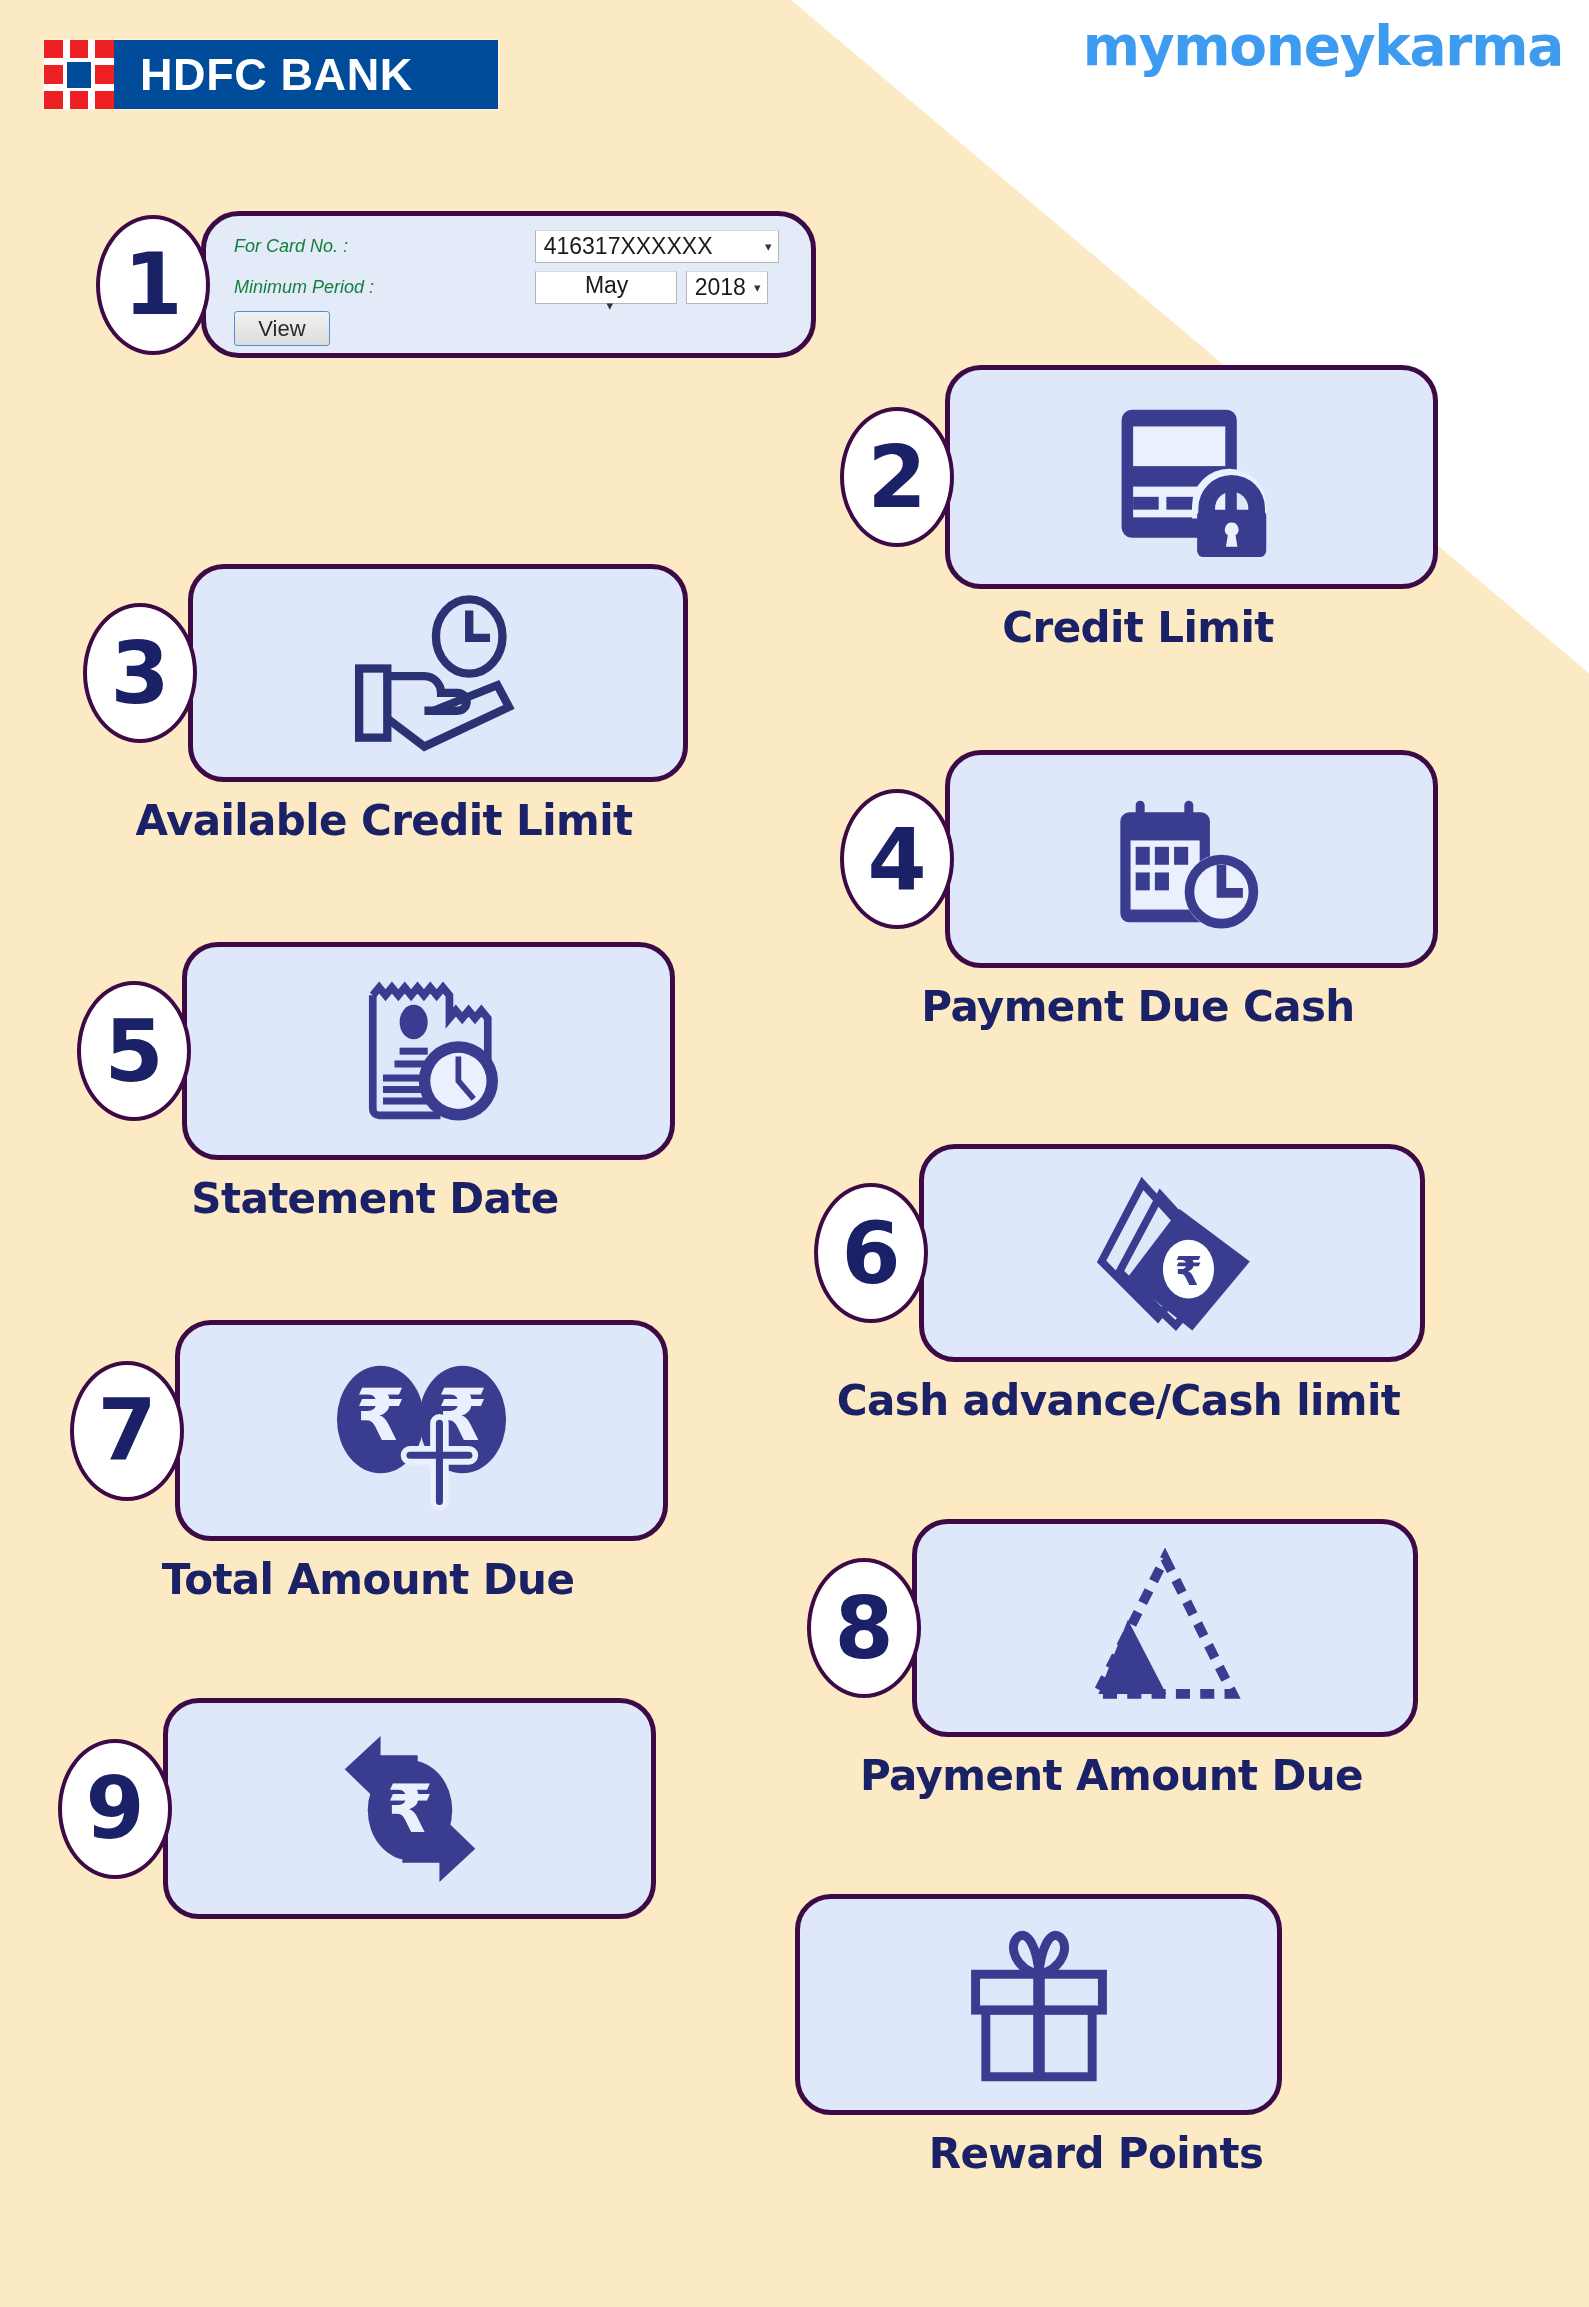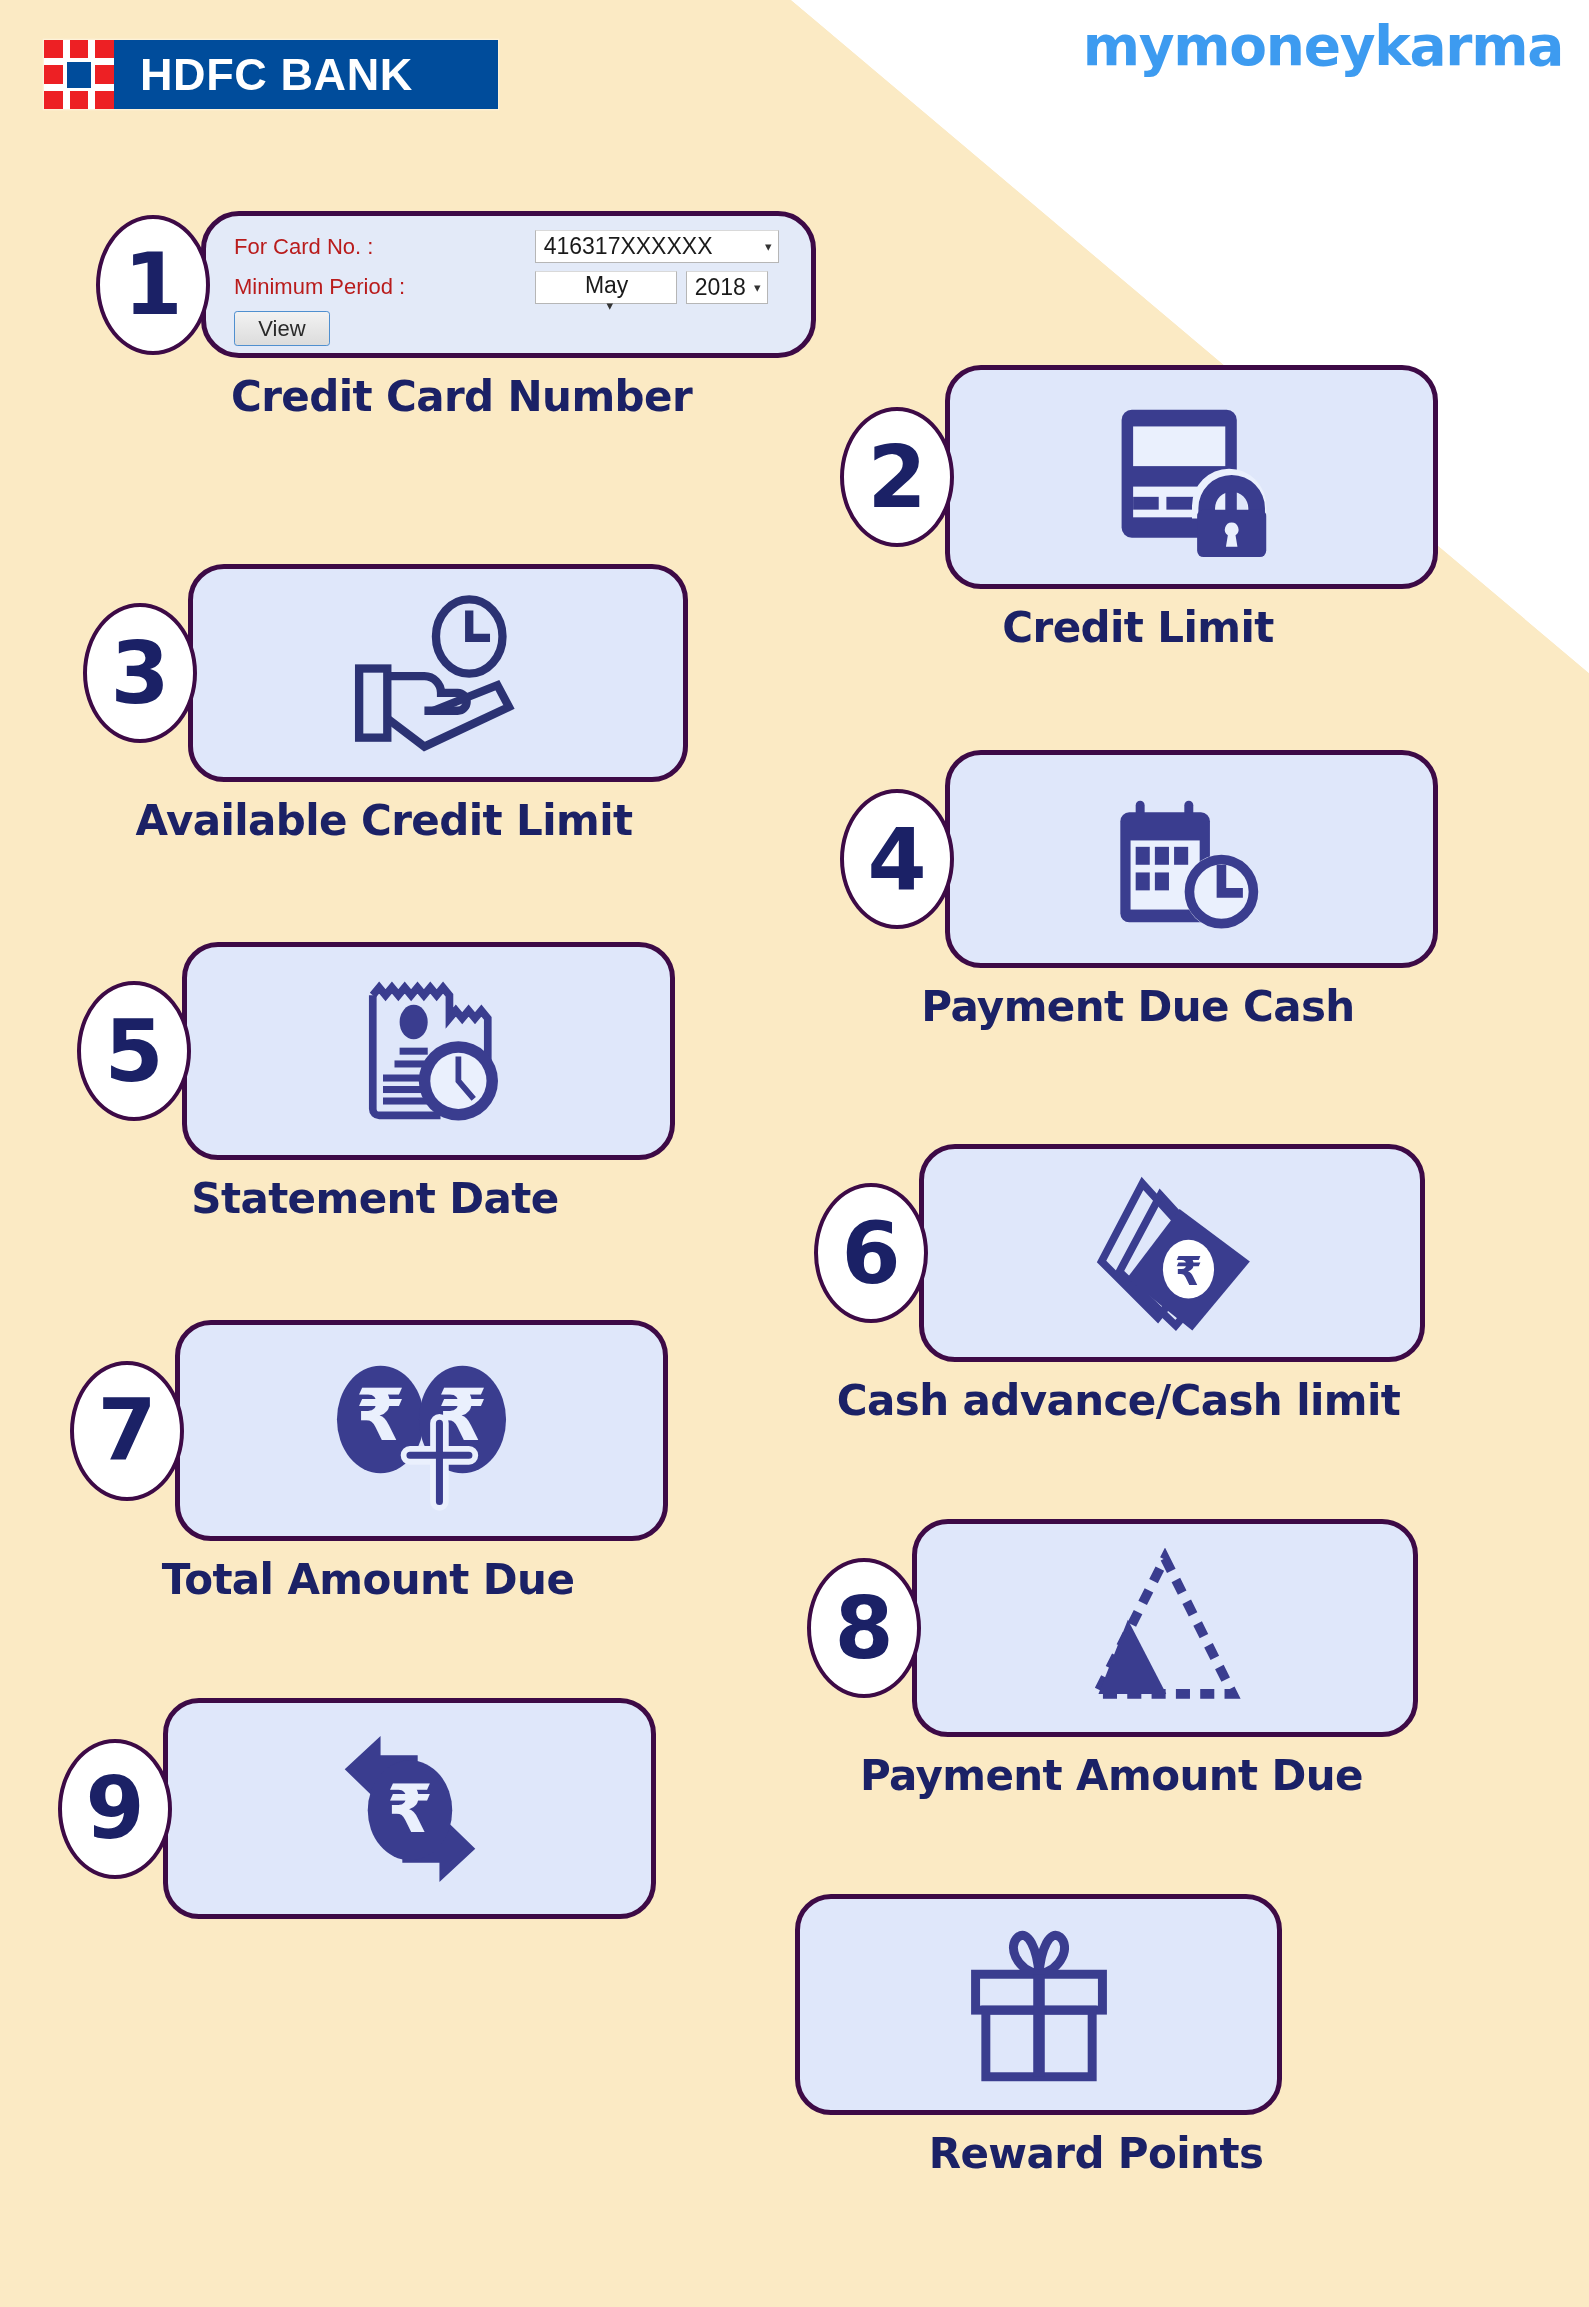--- a/index.html
+++ b/index.html
@@ -160,24 +160,25 @@
     padding: 14px 28px 10.3px 28px;
     box-sizing: border-box;
     font-family: "Liberation Sans", sans-serif;
   }
   .form-line {
     display: flex;
     align-items: center;
     margin-bottom: 7.7px;
   }
   .form-label {
-    color: #b91c1c;
-    font-size: 22px;
+    color: #15803d;
+    font-size: 18px;
     width: 301px;
     flex: none;
+    font-style: italic;
   }
   .sel {
     background: #ffffff;
     border: 0.6px solid #b6b6b6;
     border-top-color: #d9d9d9;
     height: 33px;
     display: flex;
     align-items: center;
     justify-content: space-between;
     padding: 0 6.4px 0 7.7px;
@@ -255,21 +256,20 @@
             </span>
             <span class="sel year">
               <span>2018</span>
               <span class="carat">▾</span>
             </span>
           </div>
           <div class="view-btn">View</div>
         </div>
       </div>
     </div>
-    <div class="caption" style="width:731px;">Credit Card Number</div>
   </div>
 
   <div class="item" style="left:840px; top:365px;">
     <div class="row">
       <div class="num-badge">2</div>
       <div class="card icon-box" style="width:493px;height:224px;">
         <svg width="192" height="160" viewBox="0 0 300 250">
           <rect x="40" y="20" width="180" height="200" rx="16" fill="#3a3d8f"></rect>
           <rect x="58" y="46" width="144" height="62" fill="#eaf0fd"></rect>
           <rect x="58" y="140" width="144" height="48" fill="#eaf0fd"></rect>

